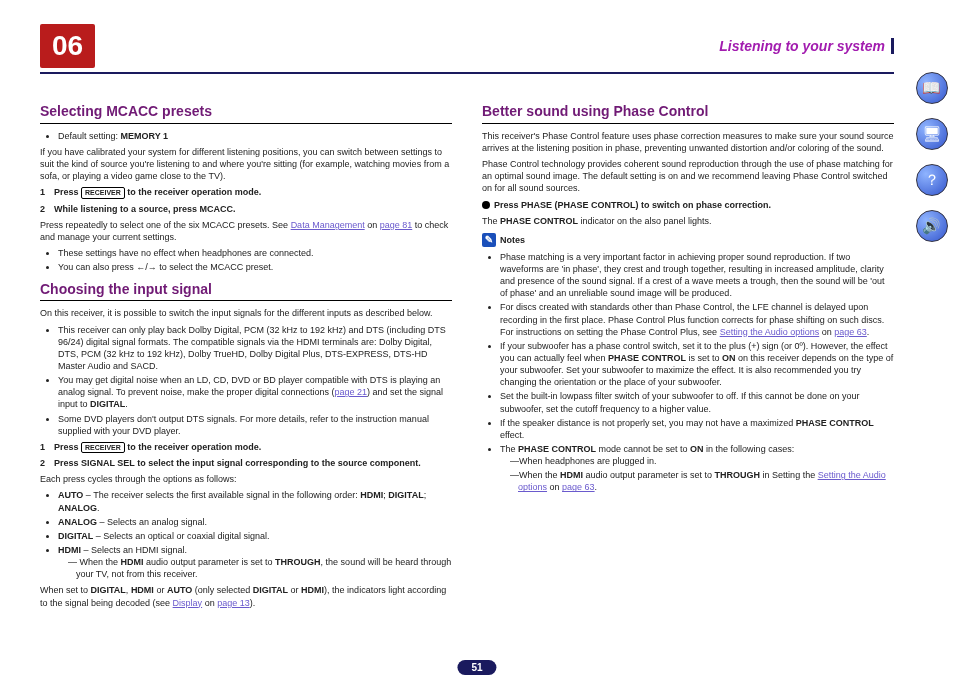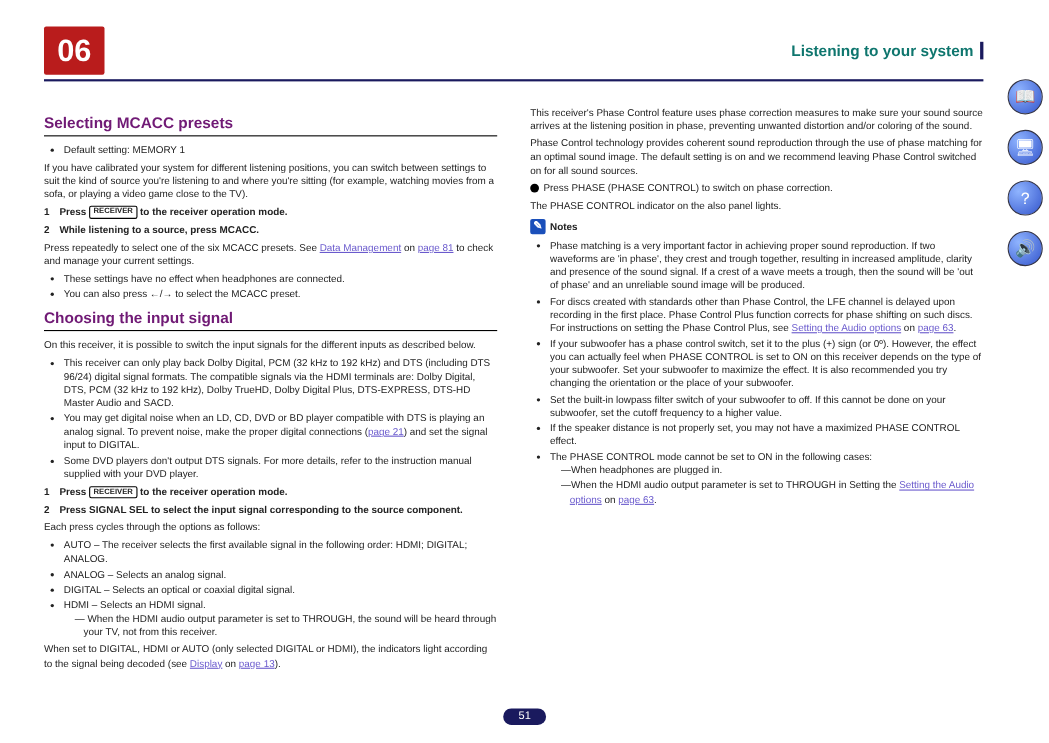--- a/index.html
+++ b/index.html
@@ -1,43 +1,43 @@
 <!DOCTYPE html>
 <html><head>
 <meta charset="utf-8">
 <style>
   * { box-sizing: border-box; margin: 0; padding: 0; }
   body { font-family: Arial, Helvetica, sans-serif; background: #fff; width: 954px; height: 675px; position: relative; overflow: hidden; }
   .page { padding: 24px 60px 24px 40px; }
   .header-row { display: flex; align-items: center; margin-bottom: 4px; }
   .chapter-badge { background: #b91c1c; color: #fff; font-weight: bold; font-size: 28px; padding: 6px 12px; border-radius: 2px; }
-  .header-right { margin-left: auto; font-weight: bold; color: #0f766e; font-size: 14px; border-right: 3px solid #1a1a5e; padding-right: 6px; }
+  .header-right { margin-left: auto; font-weight: bold; font-style: italic; color: #a21caf; font-size: 14px; border-right: 3px solid #1a1a5e; padding-right: 6px; }
   .blue-line { height: 2px; background: #1a1a5e; margin-bottom: 22px; }
   .columns { display: flex; gap: 30px; }
   .col { flex: 1; font-size: 9px; color: #222; line-height: 1.35; }
   h2 { font-size: 14px; font-weight: bold; color: #701a75; border-bottom: 1px solid #000; padding-bottom: 2px; margin-bottom: 6px; margin-top: 6px; }
   .col p { margin-bottom: 4px; }
   ul { list-style: disc; padding-left: 18px; margin-bottom: 4px; }
   ul li { margin-bottom: 2px; }
   ol.steps { list-style: none; padding-left: 0; margin-bottom: 4px; }
   ol.steps li { margin-bottom: 4px; display: flex; }
   ol.steps li .num { font-weight: bold; min-width: 14px; }
   ol.steps li .txt { font-weight: bold; }
   a.link { color: #6a5acd; text-decoration: underline; }
   .keycap { display: inline-block; border: 1px solid #000; border-radius: 2px; padding: 0 3px; font-size: 7px; font-weight: bold; vertical-align: middle; background:#fff; }
   .note-hdr { display: flex; align-items: center; gap: 4px; margin: 6px 0 4px; }
   .note-icn { width: 14px; height: 14px; background: #1a4fba; border-radius: 2px; color: #fff; display: flex; align-items: center; justify-content: center; font-size: 10px; font-weight: bold; }
   .note-lbl { font-weight: bold; font-size: 9px; }
   .round-bullet { display:inline-block; width:8px; height:8px; border-radius:50%; background:#000; vertical-align:middle; margin-right:4px;}
   .sidebar { position: absolute; right: 6px; top: 72px; display: flex; flex-direction: column; gap: 14px; }
   .sb-icn { width: 32px; height: 32px; border-radius: 50%; background: radial-gradient(circle at 30% 30%, #8fb4ff, #3355cc); border: 1px solid #334; display:flex; align-items:center; justify-content:center; color:#fff; font-size:15px;}
-  .pagenum { position: absolute; bottom: 16px; left: 50%; transform: translateX(-50%); background: #1a1a5e; color: #fff; font-weight: normal; font-size: 10px; padding: 2px 14px; border-radius: 10px; }
+  .pagenum { position: absolute; bottom: 0; left: 50%; transform: translateX(-50%); background: #1a1a5e; color: #fff; font-weight: bold; font-size: 10px; padding: 2px 14px; border-radius: 10px; }
   .indent-line { padding-left: 18px; text-indent: -8px; margin-bottom:2px;}
   .dash::before{content:"—";}
-  b { font-weight:normal; }
+  b { font-weight:bold; }
 </style>
 </head>
 <body>
 
 <div class="page">
   <div class="header-row">
     <div class="chapter-badge">06</div>
     <div class="header-right">Listening to your system</div>
   </div>
   <div class="blue-line"></div>
@@ -92,20 +92,21 @@
         <li><b>ANALOG</b><span> – Selects an analog signal.</span></li>
         <li><b>DIGITAL</b><span> – Selects an optical or coaxial digital signal.</span></li>
         <li><b>HDMI</b><span> – Selects an HDMI signal.</span>
           <div class="indent-line dash"><span> When the </span><b>HDMI</b><span> audio output parameter is set to </span><b>THROUGH</b><span>, the sound will be heard through your TV, not from this receiver.</span></div>
         </li>
       </ul>
       <p><span>When set to </span><b>DIGITAL</b>, <b>HDMI</b><span> or </span><b>AUTO</b><span> (only selected </span><b>DIGITAL</b><span> or </span><b>HDMI</b><span>), the indicators light according to the signal being decoded (see </span><a class="link">Display</a><span> on </span><a class="link">page 13</a><span>).</span></p>
     </div>
 
     <div class="col">
+      <h2>Better sound using Phase Control</h2>
       <p>This receiver's Phase Control feature uses phase correction measures to make sure your sound source arrives at the listening position in phase, preventing unwanted distortion and/or coloring of the sound.</p>
       <p>Phase Control technology provides coherent sound reproduction through the use of phase matching for an optimal sound image. The default setting is on and we recommend leaving Phase Control switched on for all sound sources.</p>
       <p><span class="round-bullet"></span><b>Press PHASE (PHASE CONTROL) to switch on phase correction.</b></p>
       <p><span>The </span><b>PHASE CONTROL</b><span> indicator on the also panel lights.</span></p>
 
       <div class="note-hdr">
         <div class="note-icn">✎</div>
         <div class="note-lbl">Notes</div>
       </div>
       <ul>

